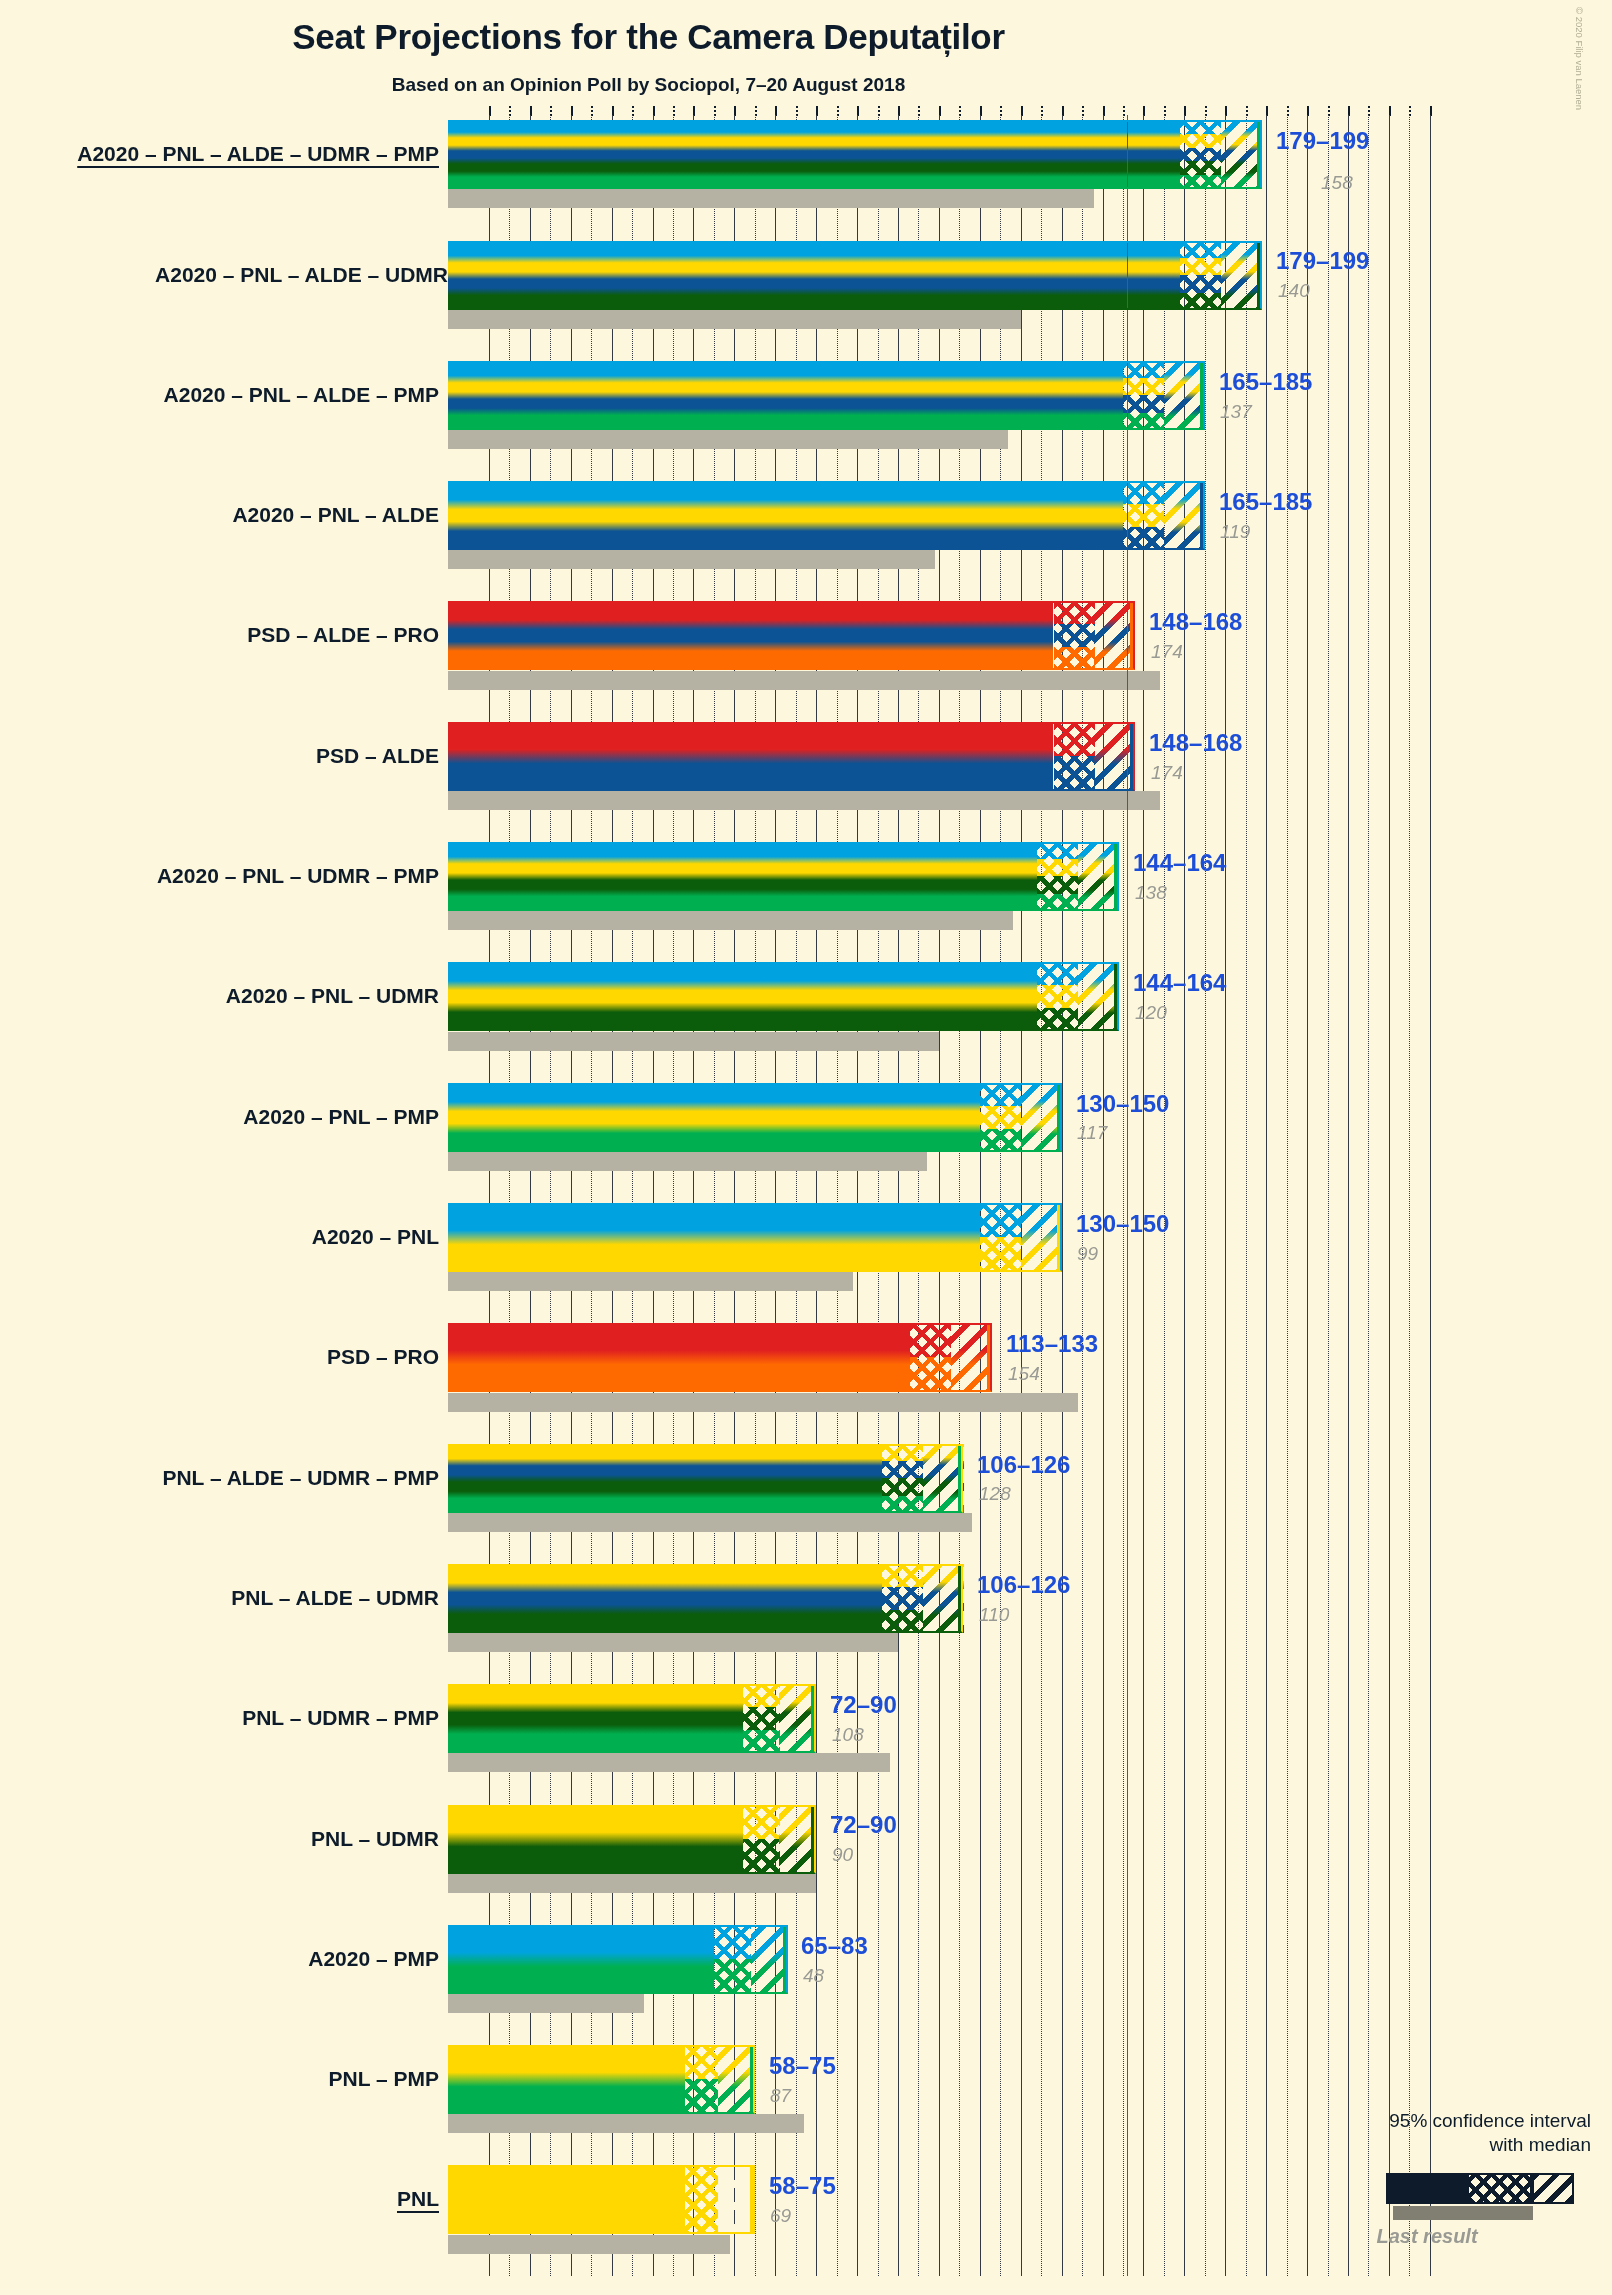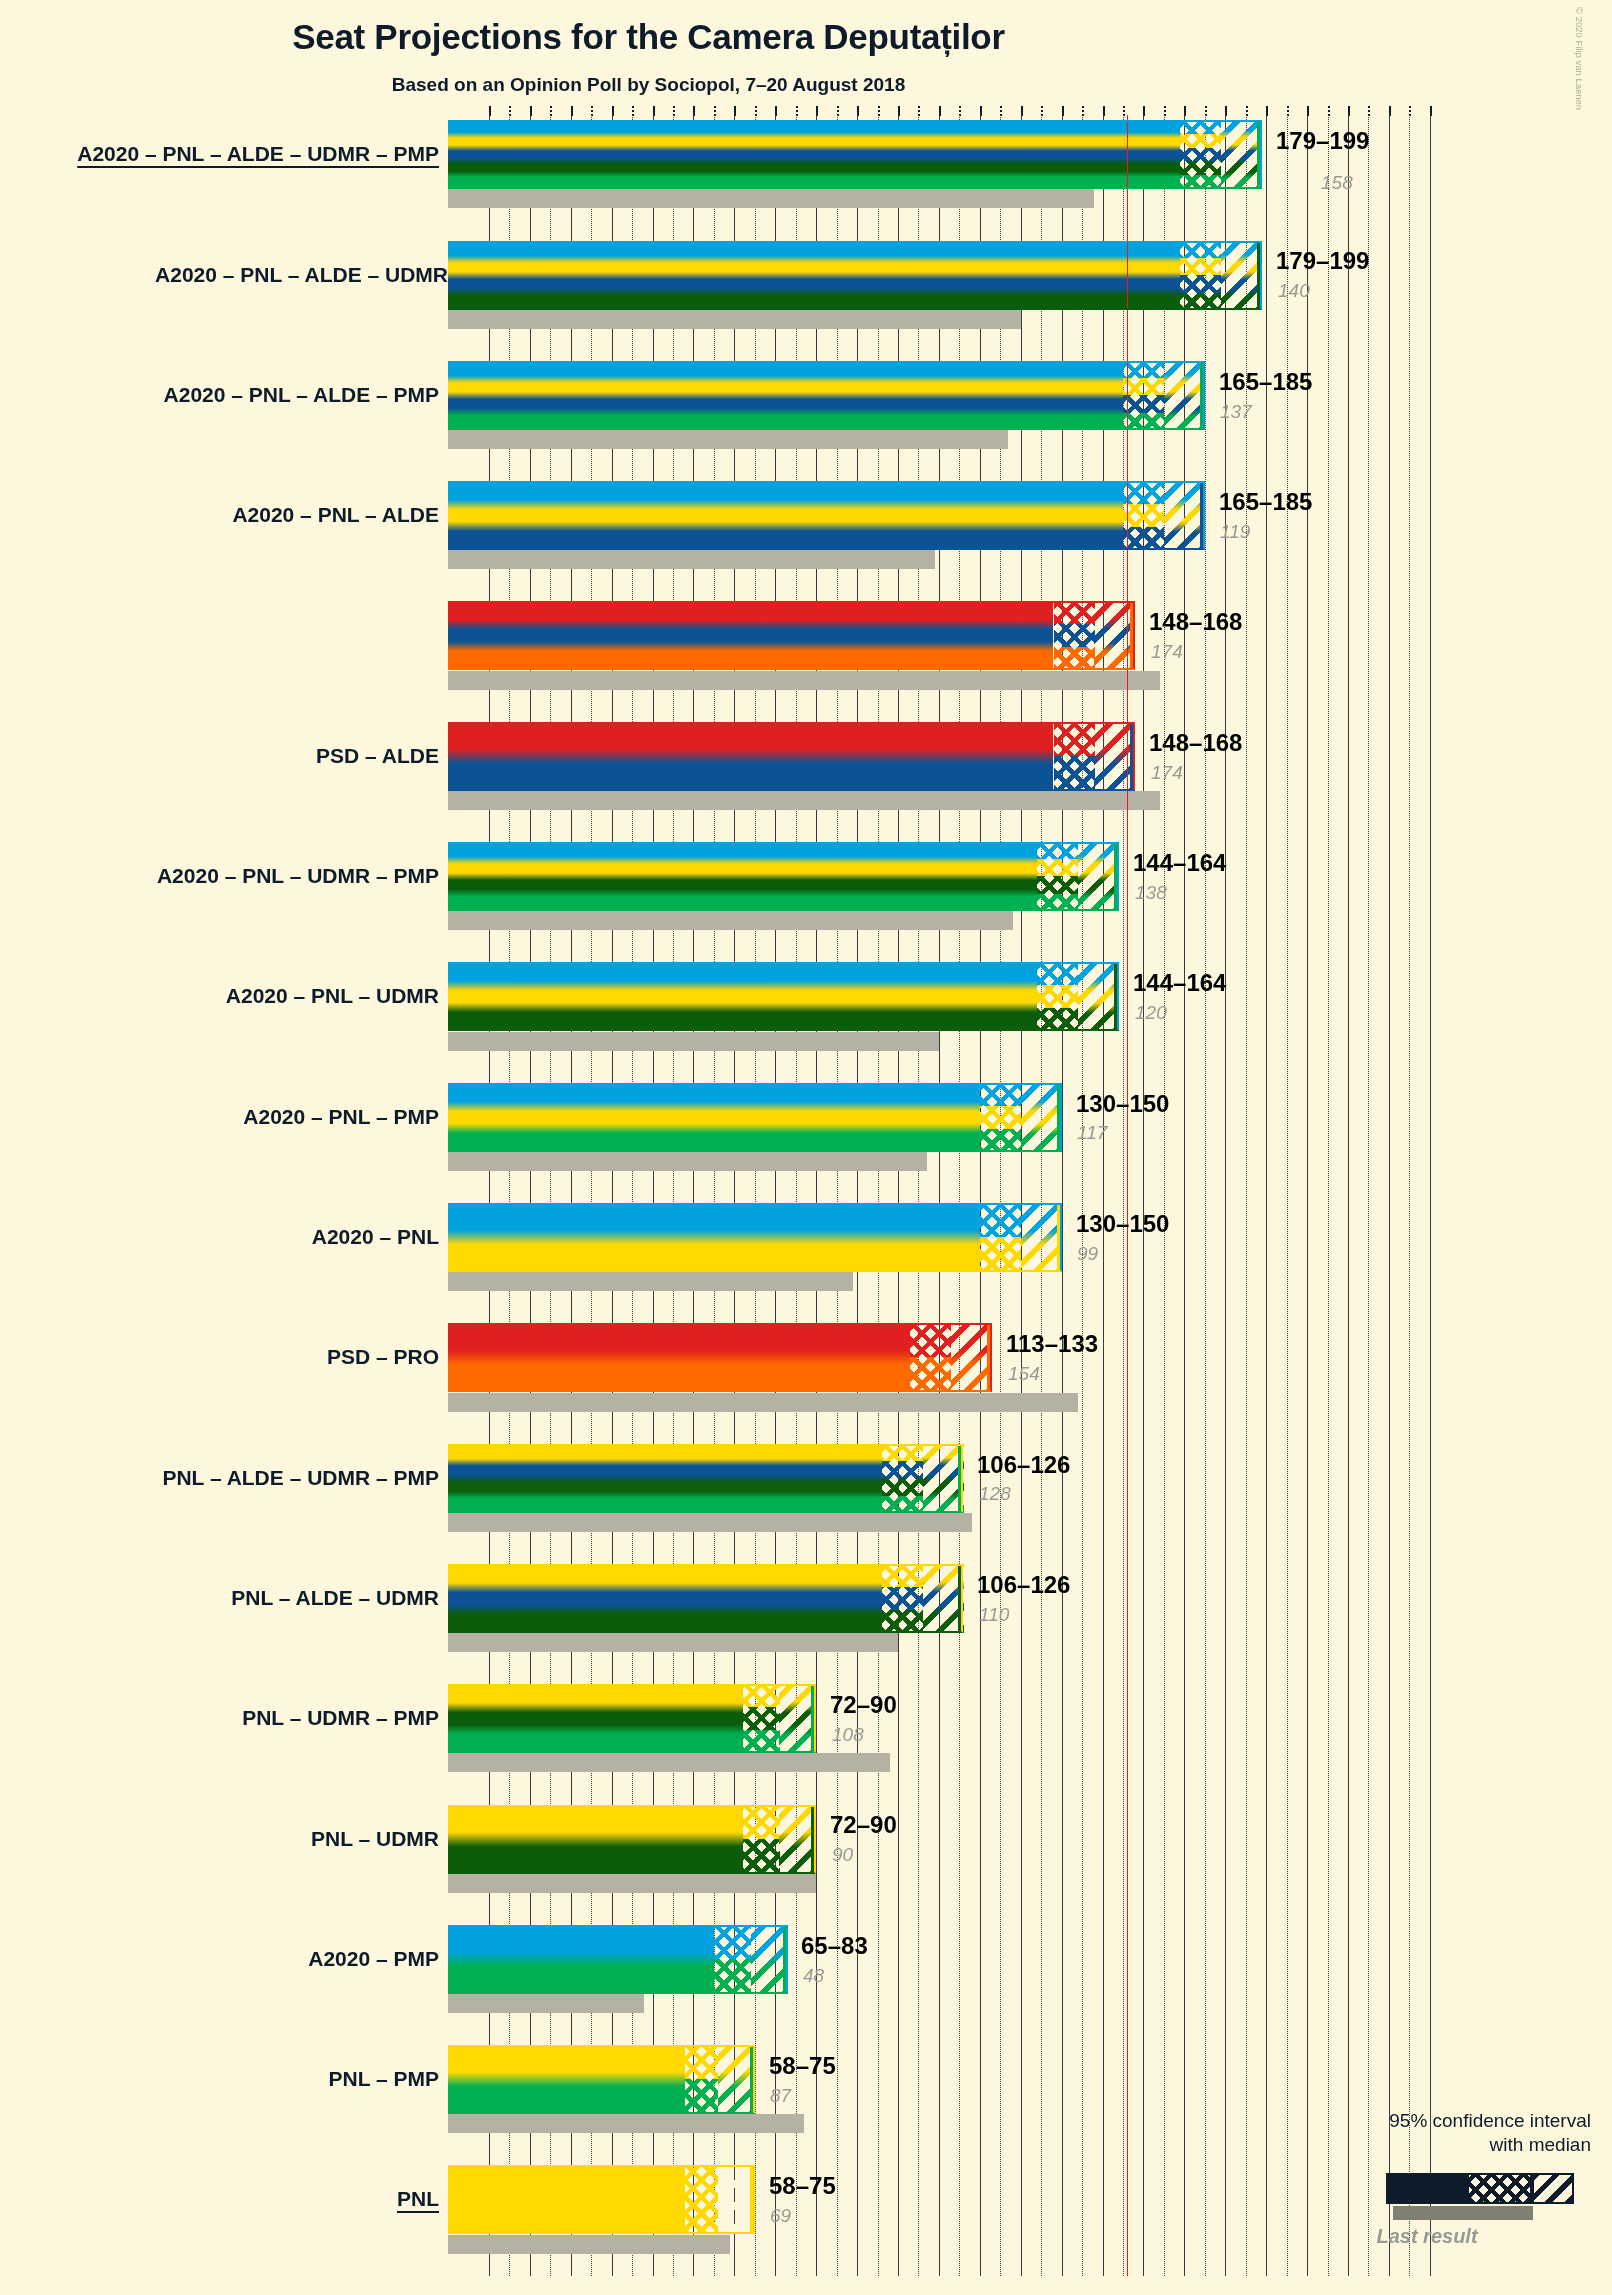--- a/index.html
+++ b/index.html
@@ -43,21 +43,21 @@
   }
   .rowlabel.und{text-decoration:underline;text-underline-offset:5.2px;}
 
   .bar{position:absolute;left:448px;overflow:hidden;z-index:4;}
   .hatch-cross{position:absolute;top:0;bottom:0;z-index:5;}
   .hatch-diag{position:absolute;top:0;bottom:0;z-index:5;}
   .baroutline{position:absolute;left:448px;z-index:7;pointer-events:none;}
 
   .lastbar{position:absolute;left:448px;background:#b5b2a4;z-index:2;height:19px;}
 
-  .valmain{position:absolute;font-size:24px;font-weight:bold;color:#000000;white-space:nowrap;z-index:8;}
+  .valmain{position:absolute;font-size:24px;font-weight:bold;color:#1d4ed8;white-space:nowrap;z-index:8;}
   .valsub{position:absolute;font-size:19px;font-style:italic;color:#9a9a94;white-space:nowrap;z-index:8;}
 
   
   .legend{position:absolute;left:1280px;top:2109px;width:311px;text-align:right;}
   .legend .l1{font-size:19px;font-weight:normal;line-height:1.25;color:#0d1b2a;}
   .legbar{position:absolute;left:1386px;top:2173px;width:188px;height:31px;border:2.6px solid #0d1b2a;box-sizing:border-box;background:#0d1b2a;}
   .legcross{position:absolute;right:42px;top:0;bottom:0;width:61px;
     background:#FDF8DD;
     background-image:
       repeating-linear-gradient(45deg, #0d1b2a 0 4.3px, transparent 4.3px 11.2px),
@@ -225,20 +225,23 @@
     <div class="row" style="top: 481px; height: 69px;">
       <div class="rowlabel" style="top: 21.6px;">A2020 – PNL – ALDE</div>
     </div>
     <div class="lastbar" style="top: 550px; width: 487px;"></div>
     <div class="bar" style="top: 481px; height: 69px; width: 675px; background: linear-gradient(rgb(0, 163, 224) 7.33%, rgb(0, 163, 224) 26%, rgb(255, 216, 0) 40.67%, rgb(255, 216, 0) 59.33%, rgb(11, 83, 148) 74%, rgb(11, 83, 148) 92.67%); border-top: 2.6px solid rgb(0, 163, 224); border-bottom: 2.6px solid rgb(11, 83, 148); box-sizing: border-box;"></div>
     <div class="hatch-cross" style="position: absolute; top: 481px; height: 69px; left: 1123px; width: 41px; background-color: rgb(253, 248, 221); background-image: repeating-linear-gradient(45deg, rgba(0, 0, 0, 0) 0px, rgba(0, 0, 0, 0) 0px, rgba(0, 0, 0, 0) 0px), linear-gradient(rgb(0, 163, 224) 0%, rgb(0, 163, 224) 33.3%, rgb(255, 216, 0) 33.3%, rgb(255, 216, 0) 66.7%, rgb(11, 83, 148) 66.7%, rgb(11, 83, 148) 100%); mask-image: repeating-linear-gradient(45deg, rgb(0, 0, 0) 0px, rgb(0, 0, 0) 4.3px, transparent 4.3px, transparent 12px), repeating-linear-gradient(-45deg, rgb(0, 0, 0) 0px, rgb(0, 0, 0) 4.3px, transparent 4.3px, transparent 12px); mask-composite: source-over;"></div>
     <div class="hatch-diag" style="position: absolute; top: 481px; height: 69px; left: 1164px; width: 41px; background-color: rgb(253, 248, 221); background-image: linear-gradient(rgb(0, 163, 224) 7.33%, rgb(0, 163, 224) 26%, rgb(255, 216, 0) 40.67%, rgb(255, 216, 0) 59.33%, rgb(11, 83, 148) 74%, rgb(11, 83, 148) 92.67%); mask-image: repeating-linear-gradient(-45deg, rgb(0, 0, 0) 0px, rgb(0, 0, 0) 6px, transparent 6px, transparent 15.6px);"></div>
     <div class="baroutline" style="top: 481px; height: 69px; width: 757px; border-top: 2.6px solid rgb(0, 163, 224); border-bottom: 2.6px solid rgb(11, 83, 148); border-right: 2.6px solid rgb(0, 163, 224); box-sizing: border-box; background: linear-gradient(to right, transparent calc(100% - 2.6px), rgb(11, 83, 148) calc(100% - 2.6px));"></div>
     <div class="valmain" style="left: 1219px; top: 488px;">165–185</div>
     <div class="valsub" style="left: 1220px; top: 521px;">119</div>
+    <div class="row" style="top: 601px; height: 69px;">
+      <div class="rowlabel" style="top: 21.6px;">PSD – ALDE – PRO</div>
+    </div>
     <div class="lastbar" style="top: 671px; width: 712px;"></div>
     <div class="bar" style="top: 601px; height: 69px; width: 605px; background: linear-gradient(rgb(224, 32, 32) 7.33%, rgb(224, 32, 32) 26%, rgb(11, 83, 148) 40.67%, rgb(11, 83, 148) 59.33%, rgb(255, 106, 0) 74%, rgb(255, 106, 0) 92.67%); border-top: 2.6px solid rgb(224, 32, 32); border-bottom: 2.6px solid rgb(255, 106, 0); box-sizing: border-box;"></div>
     <div class="hatch-cross" style="position: absolute; top: 601px; height: 69px; left: 1054px; width: 41px; background-color: rgb(253, 248, 221); background-image: repeating-linear-gradient(45deg, rgba(0, 0, 0, 0) 0px, rgba(0, 0, 0, 0) 0px, rgba(0, 0, 0, 0) 0px), linear-gradient(rgb(224, 32, 32) 0%, rgb(224, 32, 32) 33.3%, rgb(11, 83, 148) 33.3%, rgb(11, 83, 148) 66.7%, rgb(255, 106, 0) 66.7%, rgb(255, 106, 0) 100%); mask-image: repeating-linear-gradient(45deg, rgb(0, 0, 0) 0px, rgb(0, 0, 0) 4.3px, transparent 4.3px, transparent 12px), repeating-linear-gradient(-45deg, rgb(0, 0, 0) 0px, rgb(0, 0, 0) 4.3px, transparent 4.3px, transparent 12px); mask-composite: source-over;"></div>
     <div class="hatch-diag" style="position: absolute; top: 601px; height: 69px; left: 1094px; width: 41px; background-color: rgb(253, 248, 221); background-image: linear-gradient(rgb(224, 32, 32) 7.33%, rgb(224, 32, 32) 26%, rgb(11, 83, 148) 40.67%, rgb(11, 83, 148) 59.33%, rgb(255, 106, 0) 74%, rgb(255, 106, 0) 92.67%); mask-image: repeating-linear-gradient(-45deg, rgb(0, 0, 0) 0px, rgb(0, 0, 0) 6px, transparent 6px, transparent 15.6px);"></div>
     <div class="baroutline" style="top: 601px; height: 69px; width: 687px; border-top: 2.6px solid rgb(224, 32, 32); border-bottom: 2.6px solid rgb(255, 106, 0); border-right: 2.6px solid rgb(224, 32, 32); box-sizing: border-box; background: linear-gradient(to right, transparent calc(100% - 2.6px), rgb(255, 106, 0) calc(100% - 2.6px));"></div>
     <div class="valmain" style="left: 1149px; top: 608px;">148–168</div>
     <div class="valsub" style="left: 1151px; top: 641px;">174</div>
     <div class="row" style="top: 722px; height: 69px;">
       <div class="rowlabel" style="top: 21.6px;">PSD – ALDE</div>
     </div>

